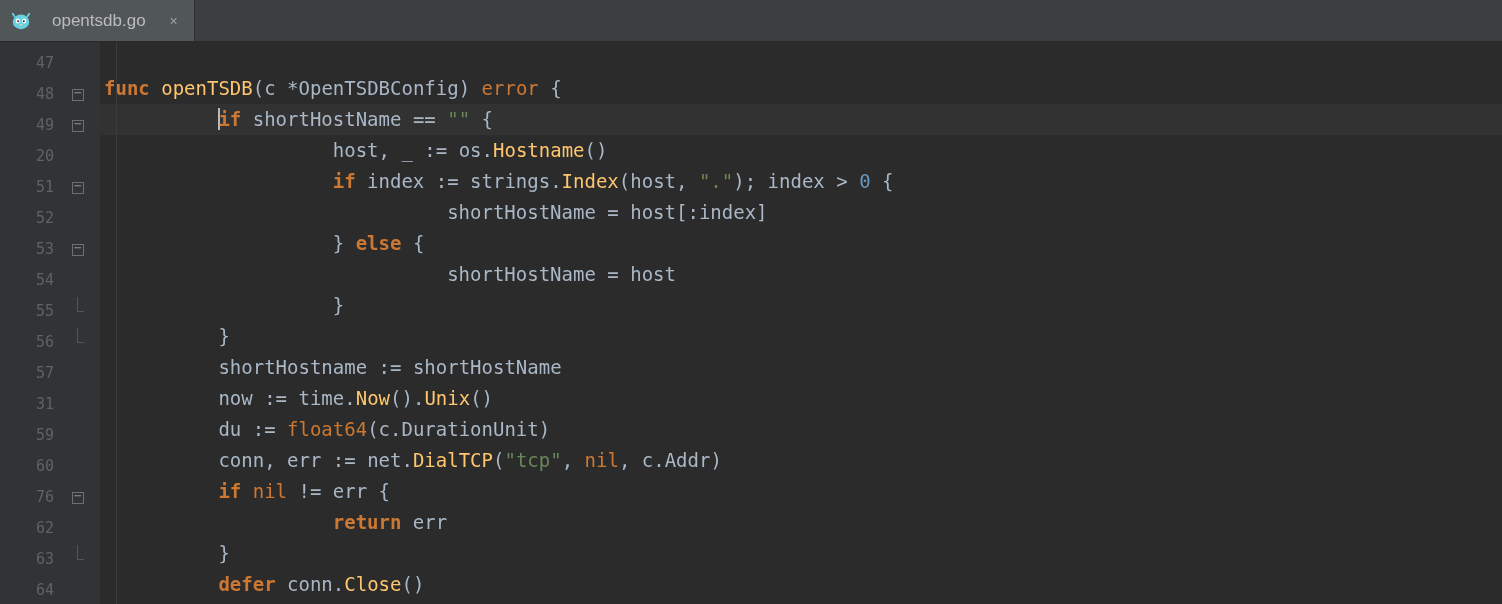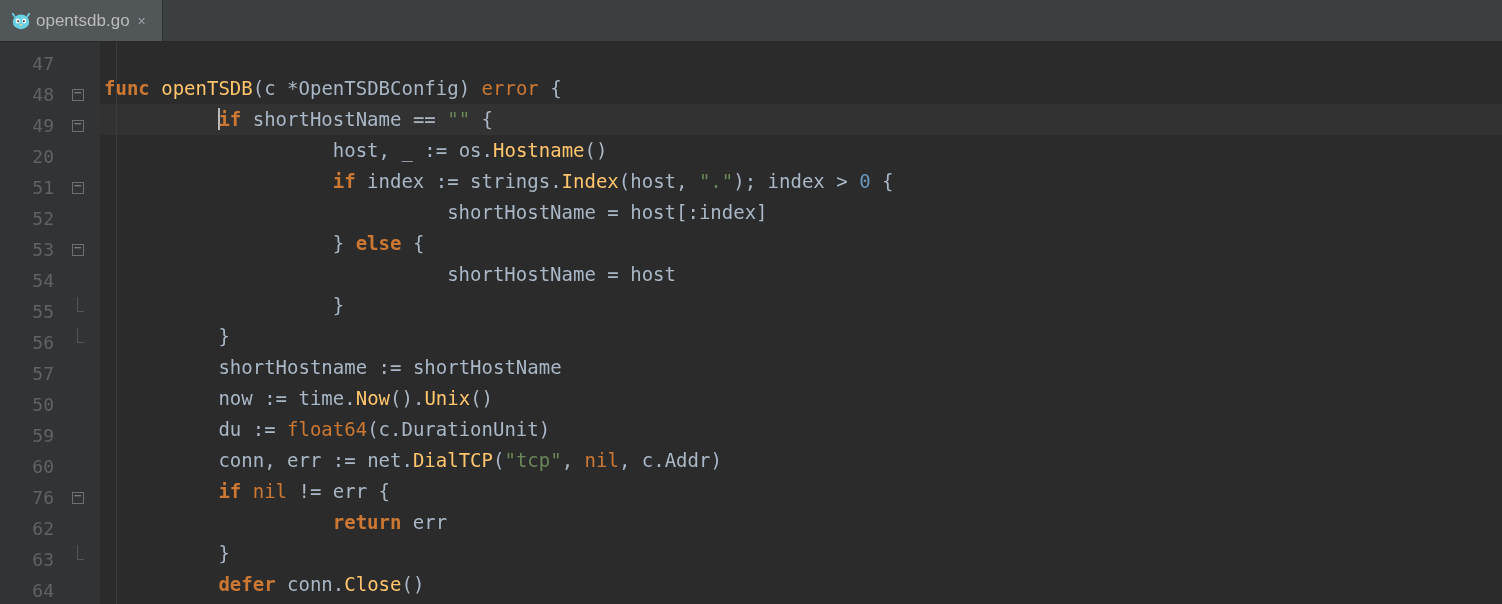--- a/index.html
+++ b/index.html
@@ -16,21 +16,21 @@
   .tabbar {
     height: 42px;
     background: #3c3f41;
     border-bottom: 1px solid #282828;
     display: flex;
     align-items: stretch;
   }
   .tab {
     display: flex;
     align-items: center;
-    gap: 4px;
+    gap: 20px;
     padding: 0 12px 0 10px;
     background: #515658;
     border-right: 1px solid #2e2f30;
     color: #bbbbbb;
     font-family: "Segoe UI", "Helvetica Neue", Arial, sans-serif;
     font-size: 17px;
     cursor: pointer;
     position: relative;
   }
   .tab .close {
@@ -48,21 +48,21 @@
     display: flex;
     height: calc(604px - 42px);
     background: #2b2b2b;
   }
   .gutter {
     width: 68px;
     background: #313335;
     color: #606366;
     text-align: right;
     padding-top: 6px;
-    font-size: 18px;
+    font-size: 15px;
     user-select: none;
   }
   .gutter .ln {
     height: 31px;
     line-height: 31px;
     padding-right: 14px;
   }
   .fold-col {
     width: 32px;
     background: #313335;
@@ -182,21 +182,21 @@
       <div class="ln">48</div>
       <div class="ln">49</div>
       <div class="ln">20</div>
       <div class="ln">51</div>
       <div class="ln">52</div>
       <div class="ln">53</div>
       <div class="ln">54</div>
       <div class="ln">55</div>
       <div class="ln">56</div>
       <div class="ln">57</div>
-      <div class="ln">50</div>
+      <div class="ln">31</div>
       <div class="ln">59</div>
       <div class="ln">60</div>
       <div class="ln">76</div>
       <div class="ln">62</div>
       <div class="ln">63</div>
       <div class="ln">64</div>
     </div>
   <div class="fold-col" id="foldcol">
       <div class="slot"></div>
       <div class="slot">

